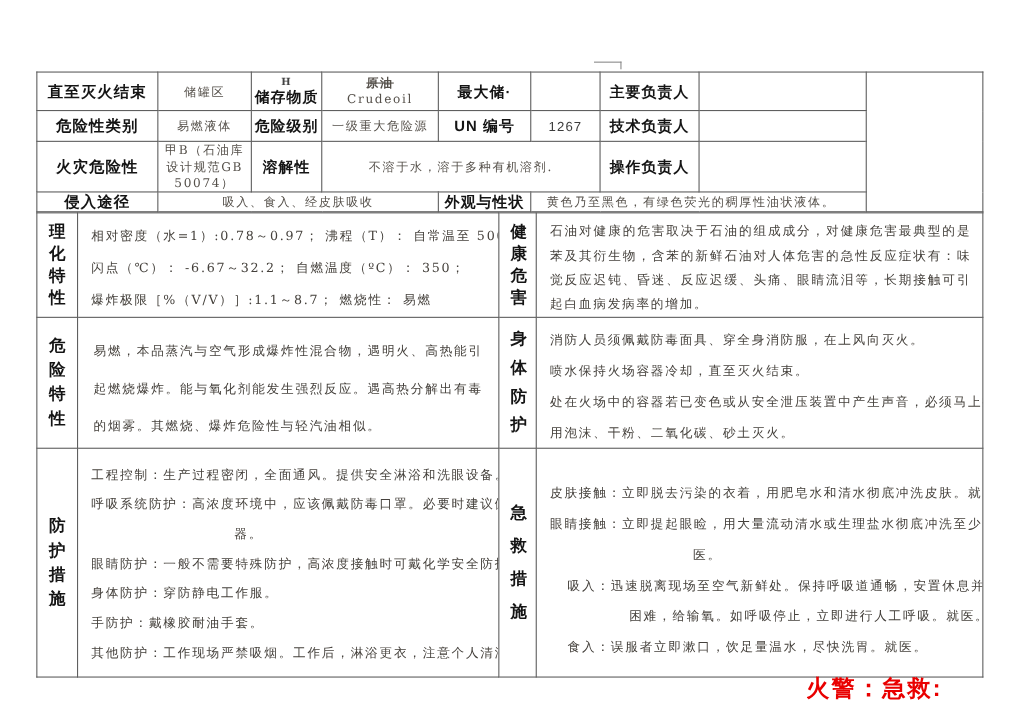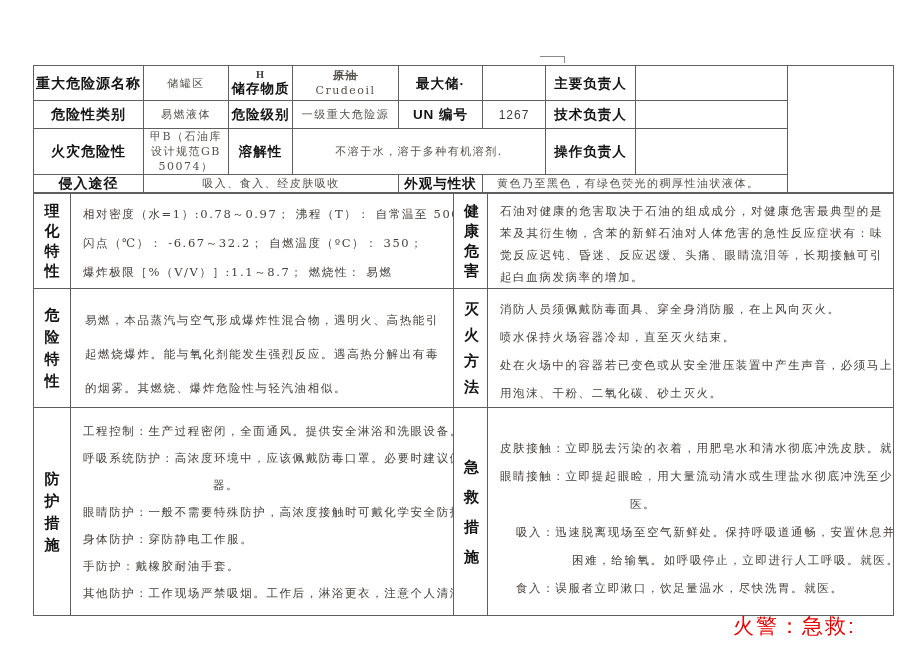--- a/index.html
+++ b/index.html
@@ -39,21 +39,21 @@
   .cell-mh{padding:6px 6px 0 12px;} .cell-mh .tl{line-height:28px;white-space:nowrap;}
   .cell-fh{padding:10px 6px 0 12px;} .cell-fh .tl{line-height:27px;white-space:nowrap;}
   .cell-jj{padding:26px 6px 0 12px;} .cell-jj .tl{line-height:28px;white-space:nowrap;}
   .ind1{margin-left:16px;} .ind2{margin-left:72px;} .ind3{margin-left:130px;}
   
   .rev-mark{position:absolute;left:507px;top:-9px;width:24px;height:6px;
     border-top:1px solid #8a8a8a;border-right:1px solid #8a8a8a;}
   
   .emergency{
     position:absolute;left:733px;top:612px;width:180px;
-    color:var(--red,#e90000);font-weight:normal;font-size:21px;letter-spacing:2px;
+    color:var(--red,#e90000);font-weight:bold;font-size:21px;letter-spacing:2px;
     font-family:"Liberation Sans", sans-serif;white-space:nowrap;
   }
 </style>
 </head>
 <body style="--red: #e90000;">
 
 <div class="sheet">
   <span class="rev-mark"></span>
 
   <table>
@@ -63,21 +63,21 @@
         <col style="width:64px">
       <col style="width:106px">
         <col style="width:84px">
         <col style="width:63px">
       <col style="width:90px">
         <col style="width:152px">
         <col style="width:106px">
     </colgroup>
     <tbody>
         <tr style="height:35px">
-      <td class="lab">重大危险源名称</td>
+      <td class="lab">直至灭火结束</td>
       <td class="val">储罐区</td>
       <td class="lab lab-sm">
         <div class="cell-sup">H</div>
         <div>储存物质</div>
       </td>
       <td class="val">
         <div class="strike">原油</div>
         <div>Crudeoil</div>
       </td>
       <td class="lab lab-sm">最大储·</td>
@@ -127,21 +127,21 @@
             <div class="tl ind0">相对密度（水=1）:0.78～0.97； 沸程（T）： 自常温至 500℃以上；</div>
             <div class="tl ind0">闪点（℃）： -6.67～32.2； 自燃温度（ºC）： 350；</div>
             <div class="tl ind0">爆炸极限［%（V/V）］:1.1～8.7； 燃烧性： 易燃</div>
           </td>
       <td class="vlab pad1 lh20">健康危害</td>
       <td class="body-cell cell-jk para">石油对健康的危害取决于石油的组成成分，对健康危害最典型的是苯及其衍生物，含苯的新鲜石油对人体危害的急性反应症状有：味觉反应迟钝、昏迷、反应迟缓、头痛、眼睛流泪等，长期接触可引起白血病发病率的增加。</td>
     </tr>
     <tr style="height:112px">
       <td class="vlab pad2 lh22">危险特性</td>
       <td class="body-cell cell-wx para">易燃，本品蒸汽与空气形成爆炸性混合物，遇明火、高热能引起燃烧爆炸。能与氧化剂能发生强烈反应。遇高热分解出有毒的烟雾。其燃烧、爆炸危险性与轻汽油相似。</td>
-      <td class="vlab pad1 lh26">灭火方法</td>
+      <td class="vlab pad1 lh26">身体防护</td>
       <td class="body-cell cell-mh">
             <div class="tl ind0">消防人员须佩戴防毒面具、穿全身消防服，在上风向灭火。</div>
             <div class="tl ind0">喷水保持火场容器冷却，直至灭火结束。</div>
             <div class="tl ind0">处在火场中的容器若已变色或从安全泄压装置中产生声音，必须马上撤离。</div>
             <div class="tl ind0">用泡沫、干粉、二氧化碳、砂土灭火。</div>
           </td>
     </tr>
     <tr style="height:208px">
       <td class="vlab pad2 lh22">防护措施</td>
       <td class="body-cell cell-fh">

